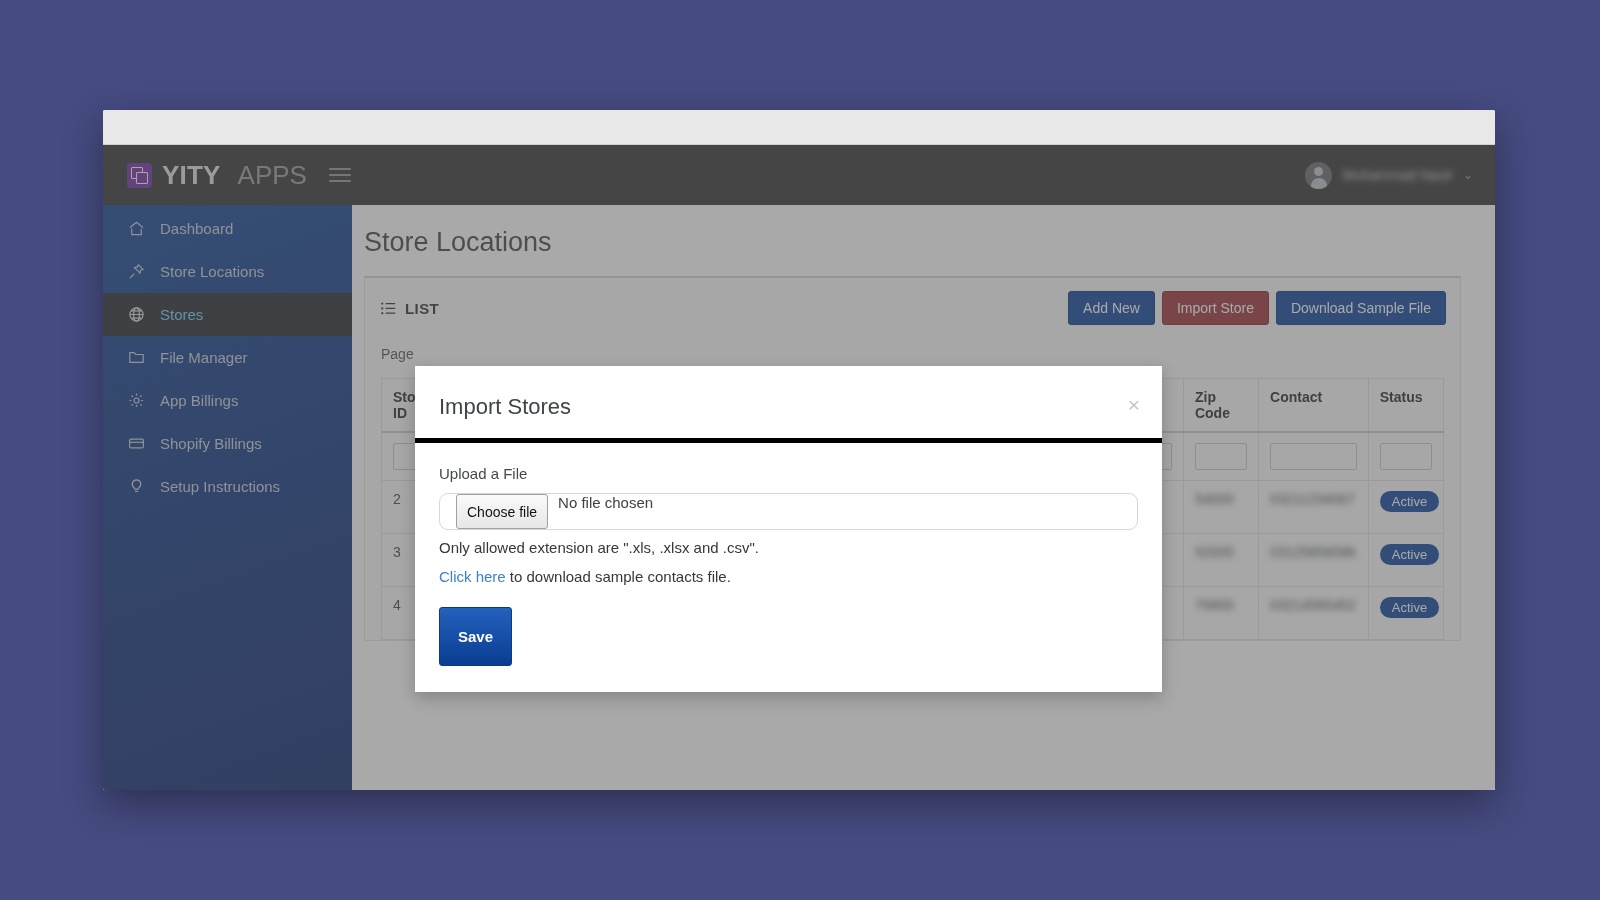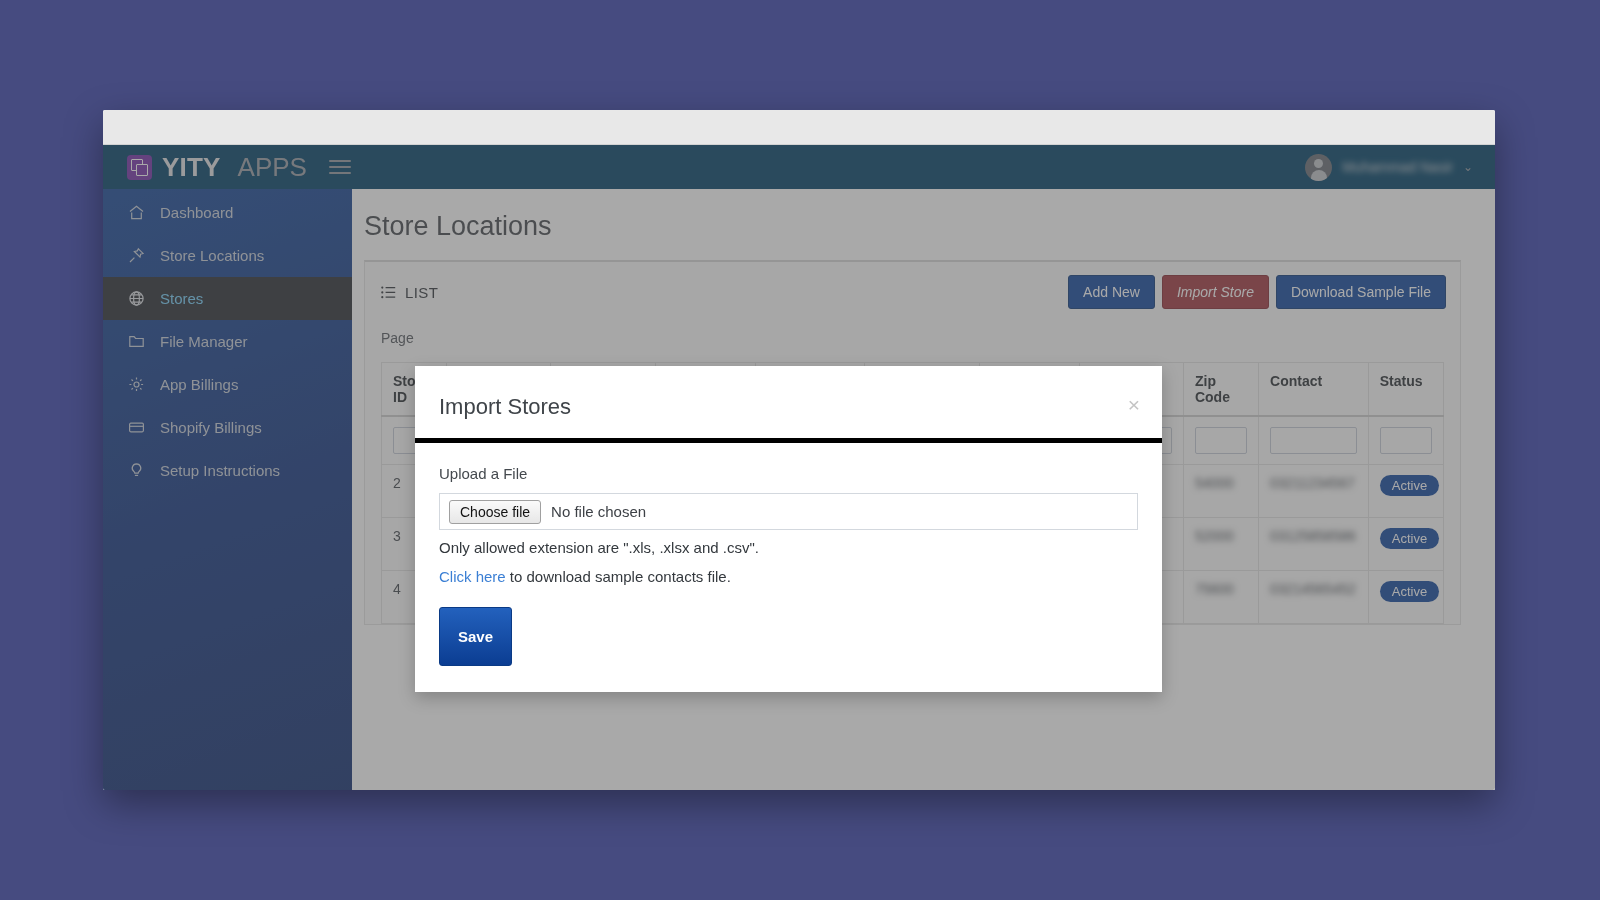--- a/index.html
+++ b/index.html
@@ -37,22 +37,22 @@
 
   #app-viewport {
     position: relative;
     height: 645px;
     overflow: hidden;
     background: #ffffff;
   }
 
   
   #topbar {
-    height: 44px;
-    background: #0c4a6e;
+    height: 60px;
+    background: #404040;
     display: flex;
     align-items: center;
     padding: 0 22px 0 24px;
     position: relative;
     z-index: 4;
   }
 
   #brand {
     display: flex;
     align-items: center;
@@ -215,21 +215,21 @@
     align-items: center;
     padding: 13px 14px 13px 16px;
     gap: 10px;
   }
 
   #list-label {
     display: flex;
     align-items: center;
     gap: 9px;
     font-size: 15px;
-    font-weight: normal;
+    font-weight: bold;
     color: #3a3f44;
     letter-spacing: .4px;
   }
   #list-glyph { display: block; }
 
   #panel-actions {
     margin-left: auto;
     display: flex;
     gap: 7px;
   }
@@ -237,21 +237,21 @@
     border: 1px solid transparent;
     border-radius: 3px;
     padding: 8px 14px;
     font-size: 14px;
     color: #ffffff;
     cursor: pointer;
     white-space: nowrap;
     font-family: "Liberation Sans", sans-serif;
   }
   .btn-primary  { background: #1c4fa1; border-color: #17427f; }
-  .btn-danger   { background: #a54048; border-color: #8c333b; font-style: italic; }
+  .btn-danger   { background: #a54048; border-color: #8c333b; }
 
   #page-meta {
     font-size: 14px;
     color: #5a5f65;
     padding: 8px 16px 16px;
   }
 
   
   #table-wrap { padding: 0 16px 0; }
   table { border-collapse: collapse; width: 100%; table-layout: fixed; }
@@ -333,25 +333,24 @@
   #modal-body { padding: 22px 24px 26px; }
 
   #upload-label {
     font-size: 15px;
     color: #44494e;
     margin-bottom: 11px;
   }
 
   #file-control {
     border: 1px solid #d3d8de;
-    border-radius: 0;
+    border-radius: 9px;
     height: 37px;
     display: flex;
-    align-items: center;
-    padding: 0 9px;
+    padding: 0 16px;
     gap: 10px;
     background: #ffffff;
     cursor: pointer;
   }
   #choose-file-btn {
     border: 1px solid #a0a0a0;
     background: linear-gradient(#fafafa, #e7e7e7);
     border-radius: 3px;
     font-size: 14px;
     color: #121212;

